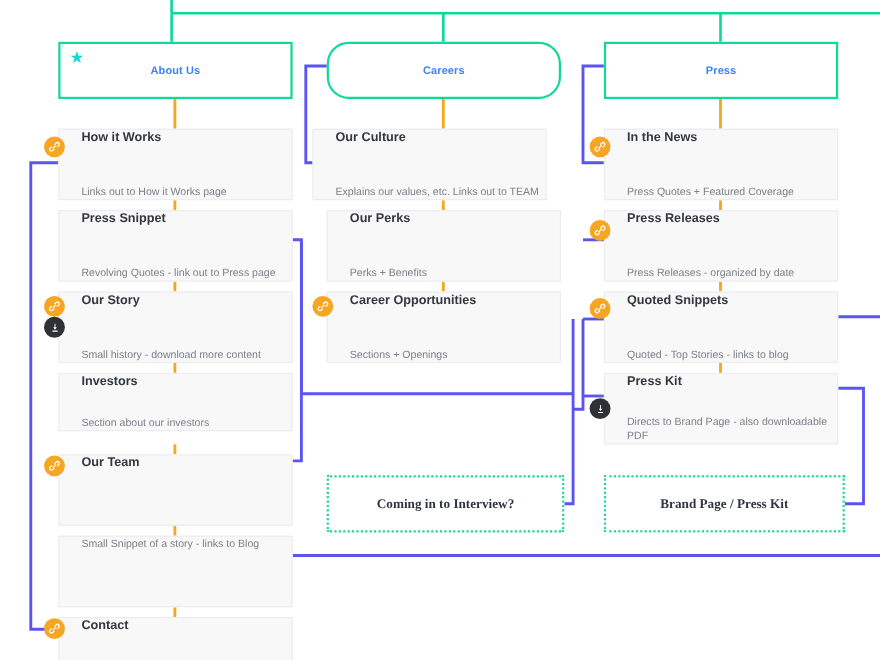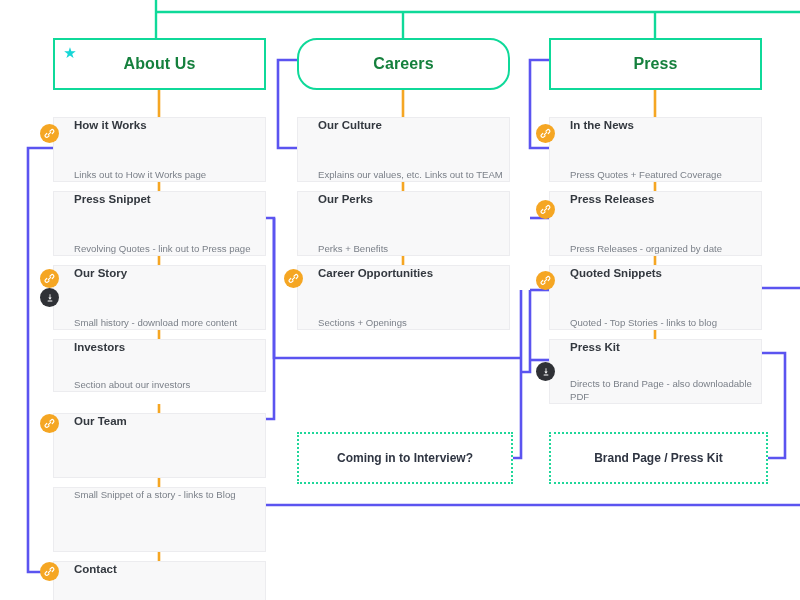--- a/index.html
+++ b/index.html
@@ -16,23 +16,23 @@
   
   .topnode{
     position:absolute;
     box-sizing:border-box;
     background:#ffffff;
     border:2px solid #0fd999;
     display:flex;align-items:center;justify-content:center;
     z-index:3;
   }
   .topnode .tn-label{
-    font-size:16px;
+    font-size:10px;
     font-weight:700;
-    color:#15803d;
+    color:#3b82f6;
     letter-spacing:.1px;
   }
   .star{
     position:absolute;left:8px;top:6px;
     width:14px;height:14px;line-height:14px;
     color:#17d6d6;font-size:15px;text-align:center;
   }
 
   
   .card{
@@ -63,20 +63,21 @@
   .badge.link{background:#f5a623;}
   .badge.dl{background:#2f3136;}
 
   
   .dashbox{
     position:absolute;box-sizing:border-box;
     background:#ffffff;
     border:2px dotted #1fd79a;
     display:flex;align-items:center;justify-content:center;
     z-index:3;
+    font-family:Liberation Serif, serif;
   }
   .dashbox .db-label{
     font-size:12px;font-weight:700;color:#2f3542;
   }
 </style>
 </head>
 <body>
 
 <div id="canvas">
 
@@ -213,21 +214,21 @@
       <path d="M9.5 14.5 L14.5 9.5"></path>
         <path d="M13 7 L15.5 4.5a3.5 3.5 0 0 1 5 5L18 12"></path>
         <path d="M11 17 L8.5 19.5a3.5 3.5 0 0 1-5-5L6 12"></path>
     </svg>
   </div>
 
   <div class="topnode" style="left:297px;top:38px;width:213px;height:52px;border-radius:20px;">
     <span class="tn-label">Careers</span>
   </div>
 
-  <div class="card" style="left:297px;top:117px;width:213px;height:65px;">
+  <div class="card" style="left:284px;top:117px;width:213px;height:65px;">
     <div class="c-title">Our Culture</div>
     <div class="c-desc">Explains our values, etc. Links out to TEAM</div>
   </div>
 
   <div class="card" style="left:297px;top:265px;width:213px;height:65px;">
     <div class="c-title">Career Opportunities</div>
     <div class="c-desc">Sections + Openings</div>
   </div>
 
   <div class="card" style="left:297px;top:191px;width:213px;height:65px;">

